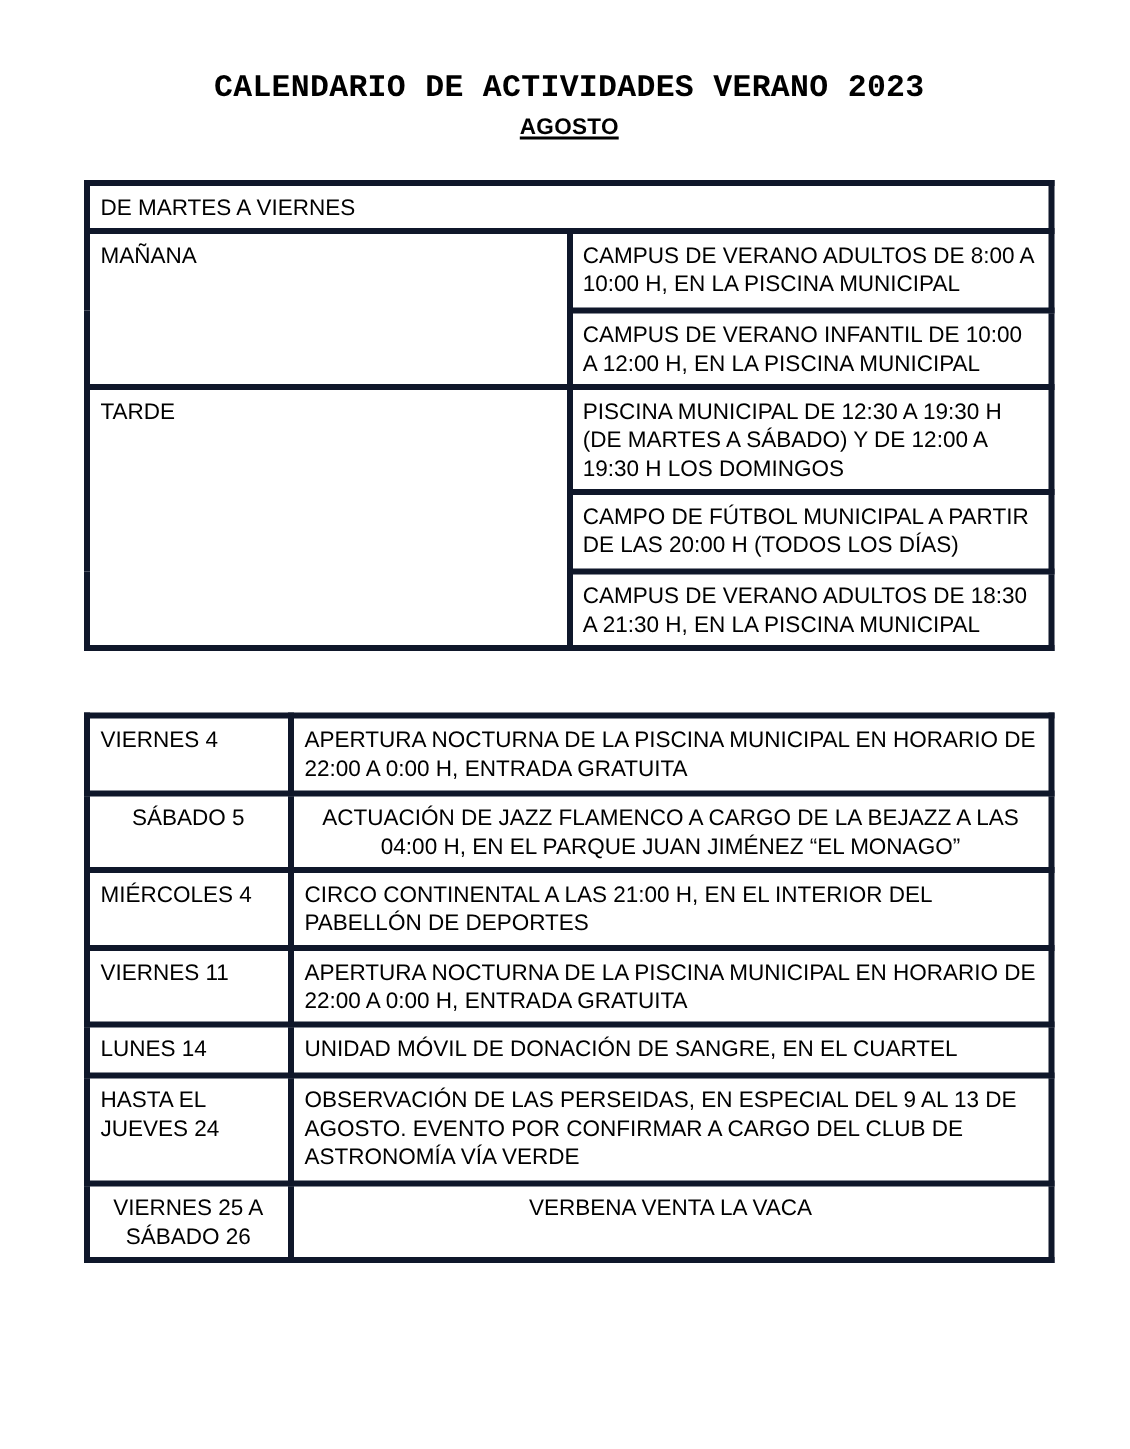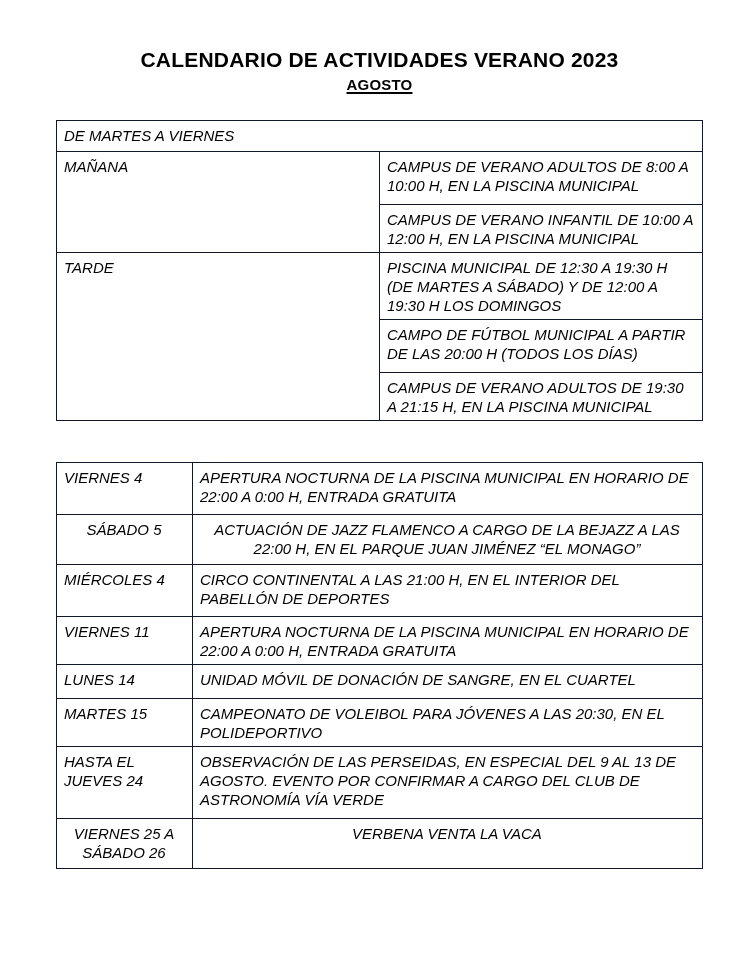--- a/index.html
+++ b/index.html
@@ -26,47 +26,47 @@
     width: 647px;
   }
   .doc-title {
     margin: 0;
     padding-top: 47px;
     font-size: 21px;
     line-height: 25px;
     font-weight: bold;
     text-align: center;
     letter-spacing: 0.2px;
+    font-family: Liberation Mono, monospace;
   }
   .doc-subtitle {
     margin: 2px 0 0 0;
     font-size: 15px;
     line-height: 22px;
     font-weight: bold;
     text-align: center;
     text-decoration: underline;
     text-decoration-thickness: 2px;
     text-underline-offset: 2px;
     letter-spacing: 0.2px;
   }
   table.tbl {
     border-collapse: collapse;
     table-layout: fixed;
     width: 647px;
   }
   .tbl1 { margin-top: 24px; }
   .tbl2 { margin-top: 41px; }
   table.tbl td {
-    border: 1px solid #0f172a;
+    border: 4px solid #0f172a;
     vertical-align: top;
     padding: 5px 8px 4px 7px;
     font-size: 15px;
     line-height: 19px;
     overflow: hidden;
-    font-style: italic;
   }
   td.col1 { width: 136px; }
   
   tr.h30 { height: 31px; }
   tr.h34 { height: 34px; padding-left: 28px; }
   tr.h48 { height: 48px; }
   tr.h50 { height: 50px; text-align: center; }
   tr.h51 { height: 51px; }
   tr.h52 { height: 52px; }
   tr.h53 { height: 53px; }
@@ -94,50 +94,46 @@
           <td>CAMPUS DE VERANO INFANTIL DE 10:00 A 12:00 H, EN LA PISCINA MUNICIPAL</td>
         </tr>
         <tr class="h51">
           <td class="col1" rowspan="3">TARDE</td>
           <td>PISCINA MUNICIPAL DE 12:30 A 19:30 H (DE MARTES A SÁBADO) Y DE 12:00 A 19:30 H LOS DOMINGOS</td>
         </tr>
         <tr class="h53">
           <td>CAMPO DE FÚTBOL MUNICIPAL A PARTIR DE LAS 20:00 H (TODOS LOS DÍAS)</td>
         </tr>
         <tr class="h48">
-          <td>CAMPUS DE VERANO ADULTOS DE 19:30 A 21:15 H, EN LA PISCINA MUNICIPAL</td>
+          <td>CAMPUS DE VERANO ADULTOS DE 18:30 A 21:30 H, EN LA PISCINA MUNICIPAL</td>
         </tr>
       </tbody>
     </table>
 
     <table class="tbl tbl2">
       <tbody>
         <tr class="h52">
           <td class="col1">VIERNES 4</td>
           <td>APERTURA NOCTURNA DE LA PISCINA MUNICIPAL EN HORARIO DE 22:00 A 0:00 H, ENTRADA GRATUITA</td>
         </tr>
         <tr class="h50">
           <td class="col1">SÁBADO 5</td>
-          <td>ACTUACIÓN DE JAZZ FLAMENCO A CARGO DE LA BEJAZZ A LAS 22:00 H, EN EL PARQUE JUAN JIMÉNEZ “EL MONAGO”</td>
+          <td>ACTUACIÓN DE JAZZ FLAMENCO A CARGO DE LA BEJAZZ A LAS 04:00 H, EN EL PARQUE JUAN JIMÉNEZ “EL MONAGO”</td>
         </tr>
         <tr class="h52">
           <td class="col1">MIÉRCOLES 4</td>
           <td>CIRCO CONTINENTAL A LAS 21:00 H, EN EL INTERIOR DEL PABELLÓN DE DEPORTES</td>
         </tr>
         <tr class="h48">
           <td class="col1">VIERNES 11</td>
           <td>APERTURA NOCTURNA DE LA PISCINA MUNICIPAL EN HORARIO DE 22:00 A 0:00 H, ENTRADA GRATUITA</td>
         </tr>
         <tr class="h34">
           <td class="col1">LUNES 14</td>
           <td>UNIDAD MÓVIL DE DONACIÓN DE SANGRE, EN EL CUARTEL</td>
-        </tr>
-        <tr class="h48">
-          <td class="col1">MARTES 15</td>
-          <td>CAMPEONATO DE VOLEIBOL PARA JÓVENES A LAS 20:30, EN EL POLIDEPORTIVO</td>
         </tr>
         <tr class="h72">
           <td class="col1">HASTA EL JUEVES 24</td>
           <td>OBSERVACIÓN DE LAS PERSEIDAS, EN ESPECIAL DEL 9 AL 13 DE AGOSTO. EVENTO POR CONFIRMAR A CARGO DEL CLUB DE ASTRONOMÍA VÍA VERDE</td>
         </tr>
         <tr class="h50">
           <td class="col1">VIERNES 25 A SÁBADO 26</td>
           <td>VERBENA VENTA LA VACA</td>
         </tr>
       </tbody>

